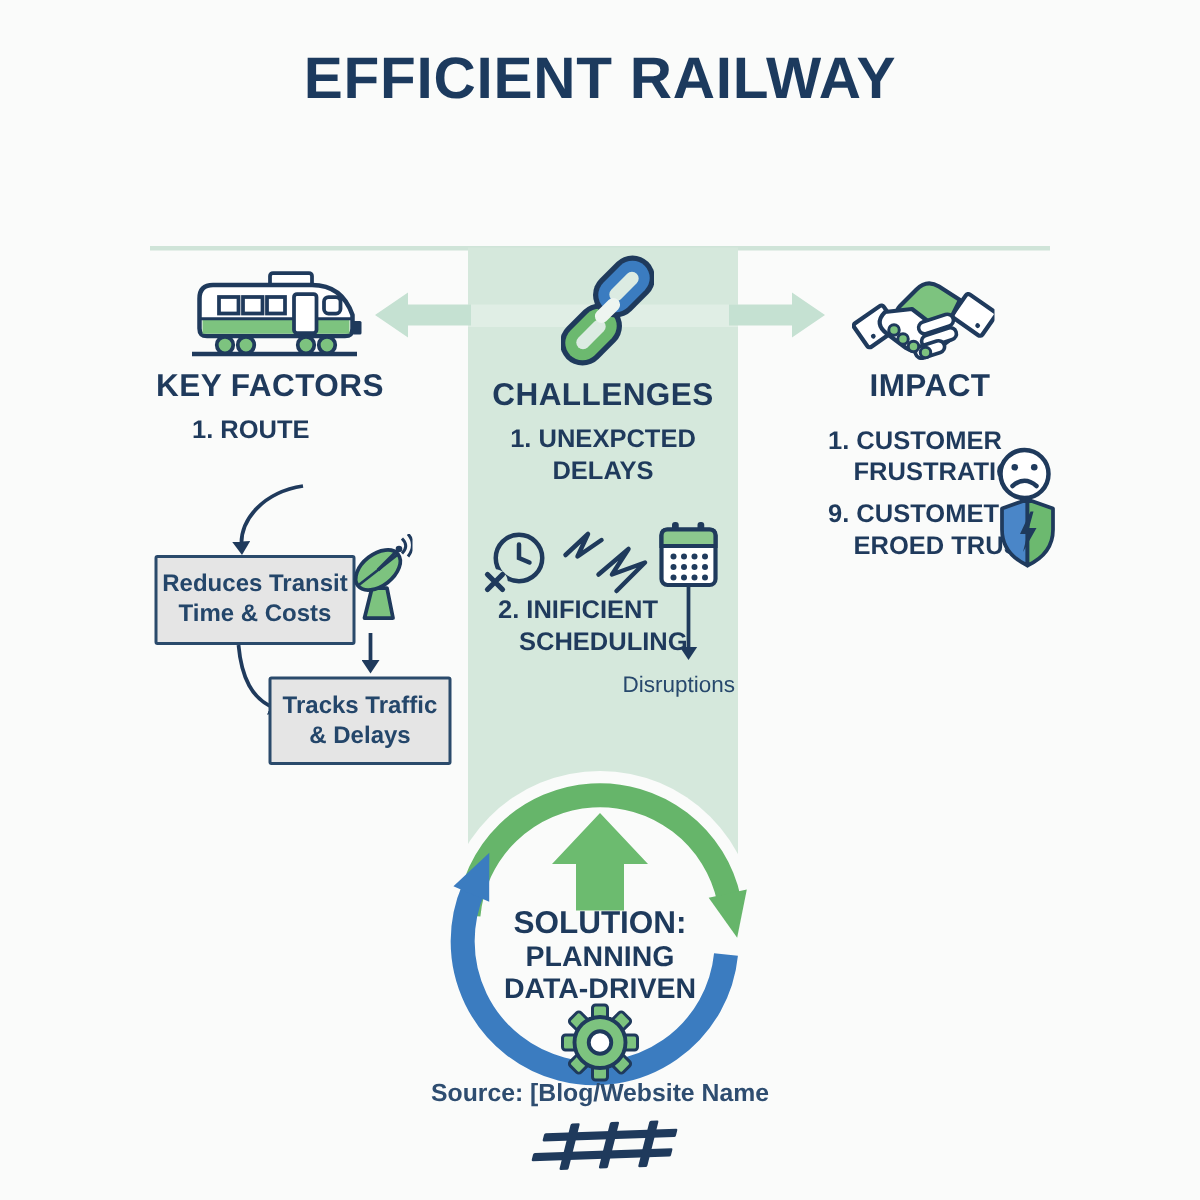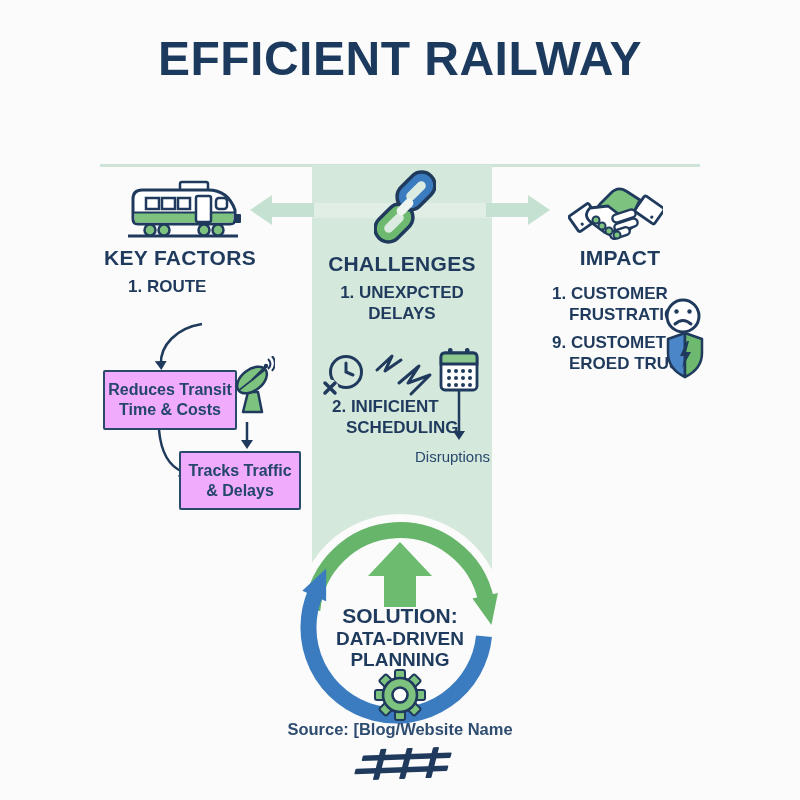--- a/index.html
+++ b/index.html
@@ -1,27 +1,27 @@
 <!DOCTYPE html>
 <html><head>
 <meta charset="utf-8">
 <style>
   html,body{margin:0;padding:0;}
   body{width:800px;height:800px;position:relative;background:#fafbfa;
        font-family:"Liberation Sans", sans-serif;color:#1f3a5c;overflow:hidden;}
   .abs{position:absolute;}
-  .title{top:28px;left:0;width:800px;text-align:center;font-size:48px;font-weight:800;
+  .title{top:28px;left:0;width:800px;text-align:center;font-size:39px;font-weight:800;
          color:#1c3a5e;line-height:1.3;letter-spacing:.5px;}
   .divider{top:164px;left:100px;width:600px;height:3px;background:#cfe4d8;}
   .band{top:165px;left:312px;width:180px;height:495px;background:#d5e8dc;}
   .band-strip{top:203px;left:312px;width:180px;height:15px;background:rgba(255,255,255,.28);}
   .heading{font-size:21px;font-weight:800;color:#1f3a5c;letter-spacing:.3px;}
   .item{font-size:17px;font-weight:700;color:#1f3a5c;line-height:1.22;}
   .item .l2{display:block;}
-  .box{background:#f0abfc;border:2.5px solid #2a4a6b;border-radius:2px;display:flex;
+  .box{background:#e5e5e5;border:2.5px solid #2a4a6b;border-radius:2px;display:flex;
        align-items:center;justify-content:center;text-align:center;
        font-size:16px;font-weight:600;color:#24466a;line-height:1.25;}
   .note{font-size:15px;font-weight:400;color:#27486c;}
   .sol-text{text-align:center;color:#1e3a5c;}
   .sol-text .s1{font-size:21px;font-weight:800;line-height:1.12;}
   .sol-text .s2{font-size:19px;font-weight:800;line-height:1.14;}
   .footer{top:720px;left:0;width:800px;text-align:center;font-size:16.5px;
           font-weight:700;color:#2e4d70;}
   svg{display:block;}
 </style>
@@ -259,22 +259,22 @@
       <rect x="-5" y="-25" width="10" height="10" rx="2" transform="rotate(270)"></rect>
       <rect x="-5" y="-25" width="10" height="10" rx="2" transform="rotate(315)"></rect>
     </g>
     <circle r="17" fill="#7dc37f" stroke="#1f3a5c" stroke-width="2.6"></circle>
     <circle r="7.5" fill="#fff" stroke="#1f3a5c" stroke-width="2.6"></circle>
   </g>
 </svg>
 
 <div class="abs sol-text" style="left:295px;top:604px;width:210px">
   <div class="s1">SOLUTION:</div>
+  <div class="s2">PLANNING</div>
   <div class="s2">DATA-DRIVEN</div>
-  <div class="s2">PLANNING</div>
 </div>
 
 <div class="abs footer">Source: [Blog/Website Name</div>
 
 <svg class="abs" style="left:352px;top:746px" width="100" height="36" viewBox="0 0 100 36">
   <g transform="translate(8,0) skewX(-16) rotate(-2 50 18)" fill="#1f3a5c">
     <rect x="6" y="8" width="88" height="5.5" rx="1"></rect>
     <rect x="2" y="21" width="92" height="5.5" rx="1"></rect>
     <rect x="22" y="2" width="6" height="31" rx="1"></rect>
     <rect x="48" y="2" width="6" height="31" rx="1"></rect>

